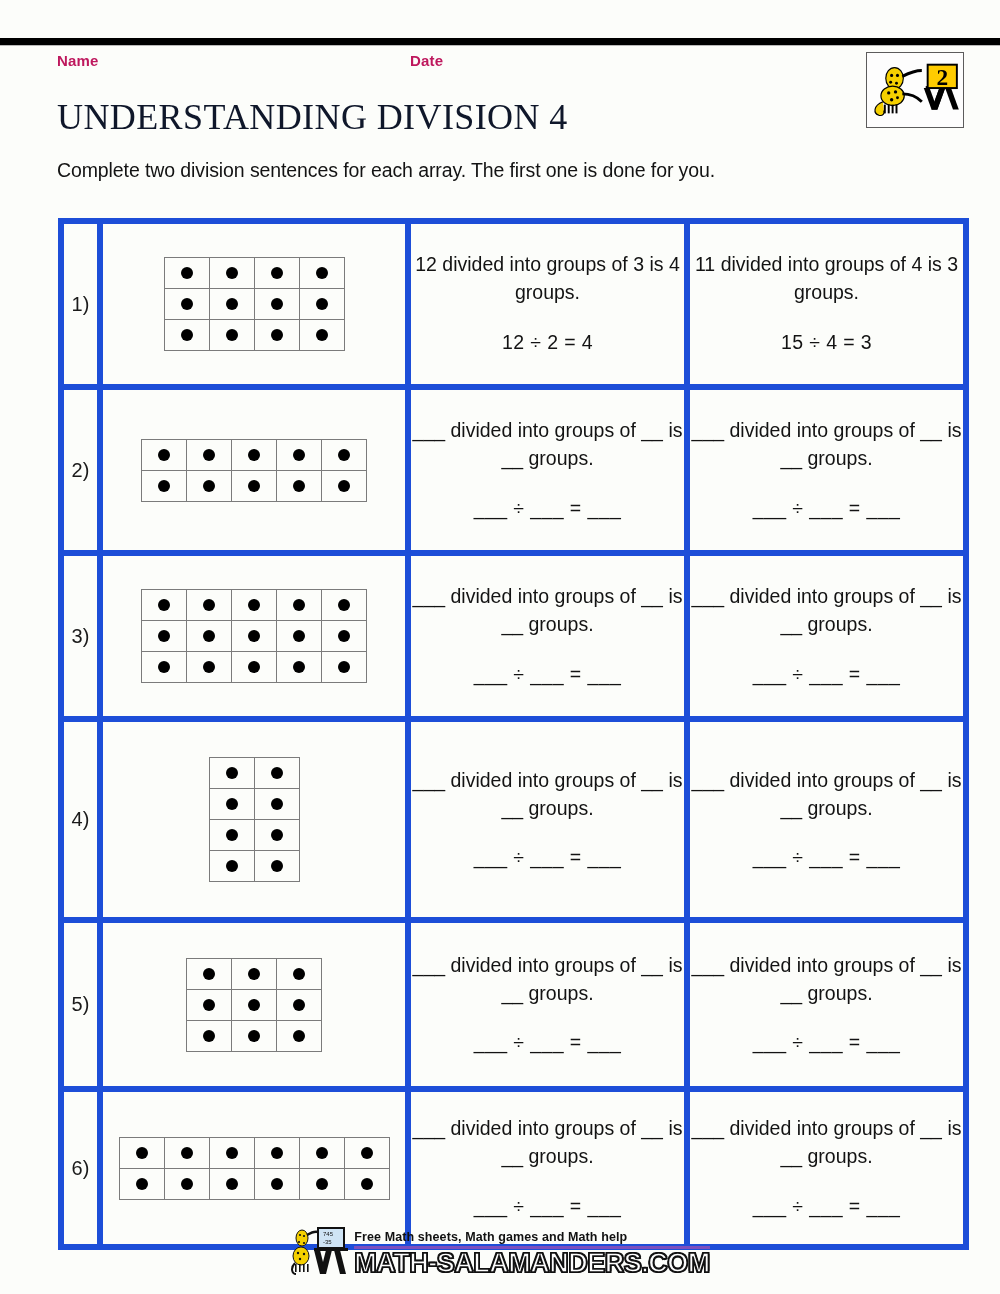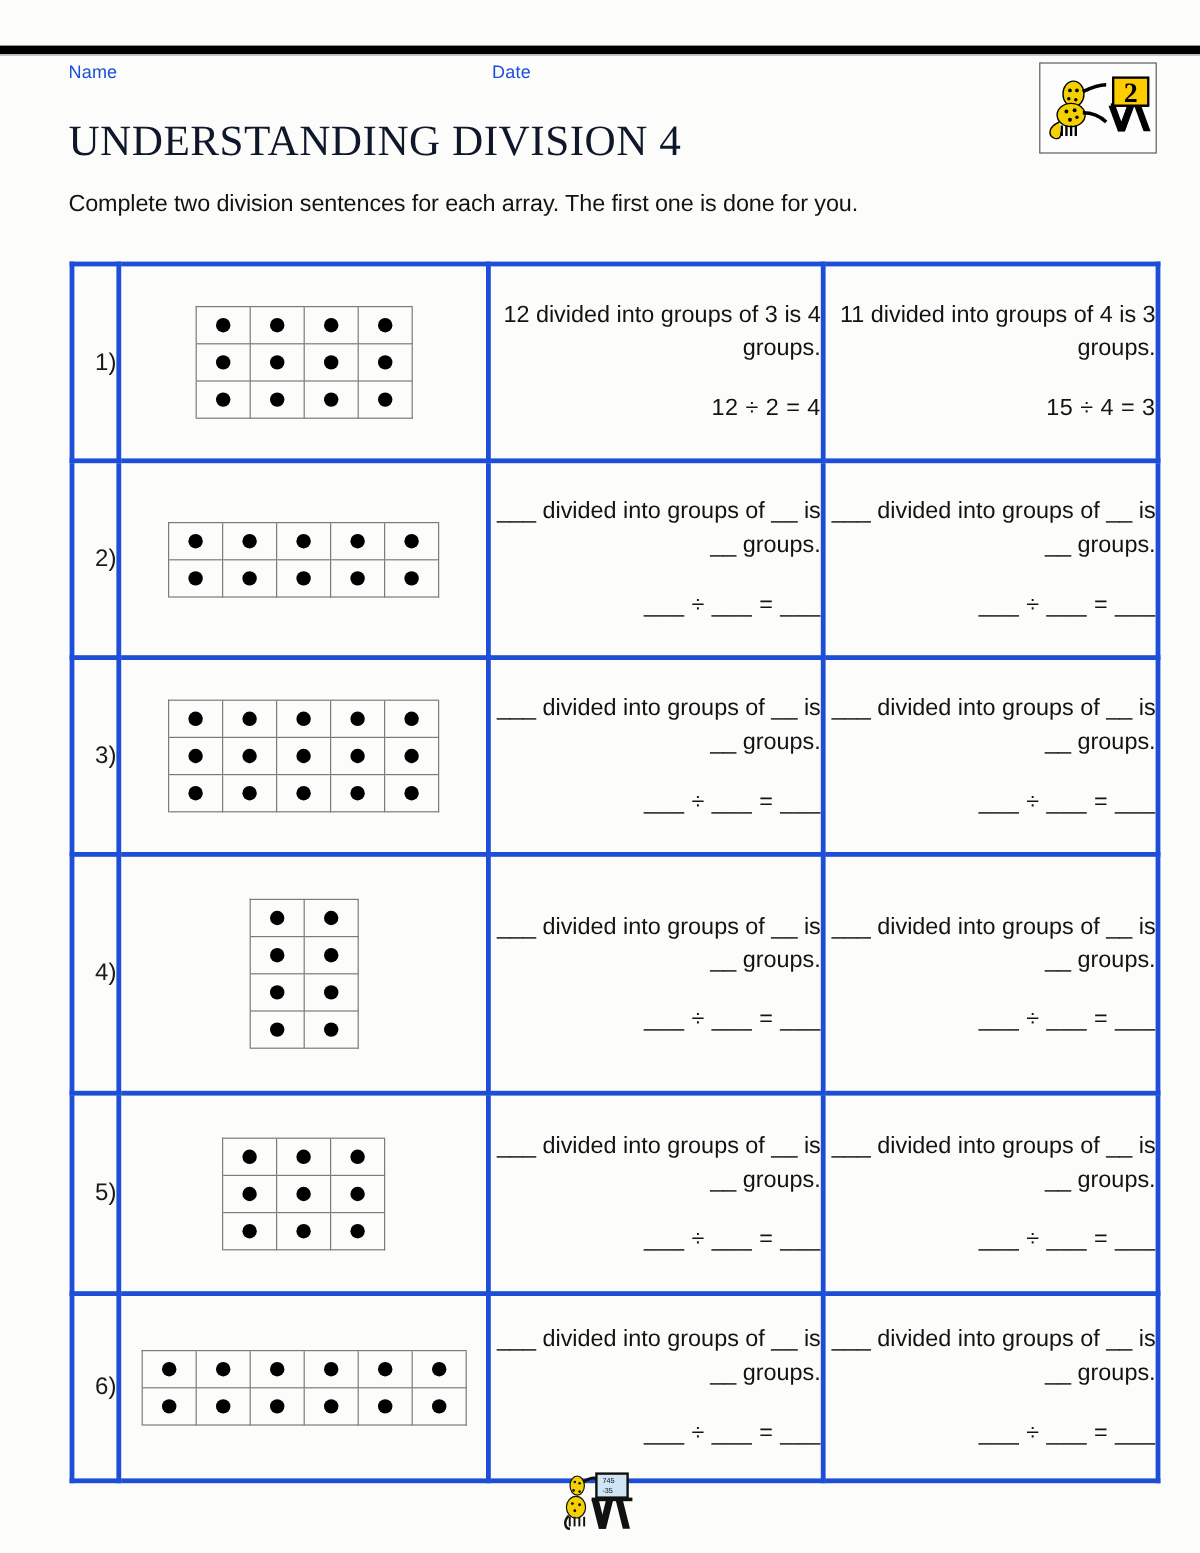--- a/index.html
+++ b/index.html
@@ -35,23 +35,23 @@
     width: 1000px;
   }
   .namedate {
     position: relative;
     height: 26px;
     margin-left: 57px;
   }
   .namedate .lbl {
     position: absolute;
     font-size: 15px;
-    font-weight: 400;
+    font-weight: 700;
     letter-spacing: .2px;
-    color: #1d4ed8;
+    color: #be185d;
   }
   .namedate .lbl.name { left: 0; top: 0; }
   .namedate .lbl.date { left: 353px; top: 0; }
 
   .worksheet-title {
     margin: 21px 0 0 57px;
     font-family: "Liberation Serif", serif;
     font-size: 36px;
     font-weight: 400;
     letter-spacing: .4px;
@@ -83,24 +83,23 @@
   
   .sheet-table {
     position: absolute;
     left: 58px;
     top: 218px;
     width: 905px;
     border-collapse: collapse;
     table-layout: fixed;
   }
   .sheet-table td {
-    border: 4px solid #1d4ed8;
+    border: 6px solid #1d4ed8;
     padding: 0;
     vertical-align: middle;
-    text-align: right;
   }
   .col-num   { width: 39px; }
   .col-array { width: 308px; }
   .col-sent  { width: 279px; }
 
   .num-cell {
     text-align: center;
     font-size: 20px;
     color: #1a1a1a;
     font-family: "Liberation Sans", sans-serif;
@@ -637,14 +636,19 @@
           <circle cx="14" cy="19" r="1.1"></circle>
         <circle cx="8" cy="29" r="1.2"></circle>
           <circle cx="14" cy="30" r="1.2"></circle>
         <circle cx="10" cy="35" r="1.2"></circle>
         <rect x="5" y="40" width="1.6" height="8"></rect>
         <rect x="9" y="40" width="1.6" height="8"></rect>
         <rect x="13" y="40" width="1.6" height="8"></rect>
         <rect x="17" y="40" width="1.6" height="8"></rect>
       </g>
     </svg>
+    <div class="footer-text-block">
+      <div class="footer-tagline">Free Math sheets, Math games and Math help</div>
+      <div class="footer-rule"></div>
+      <div class="footer-domain">MATH-SALAMANDERS.COM</div>
+    </div>
   </div>
 </div>
 
 </body></html>

